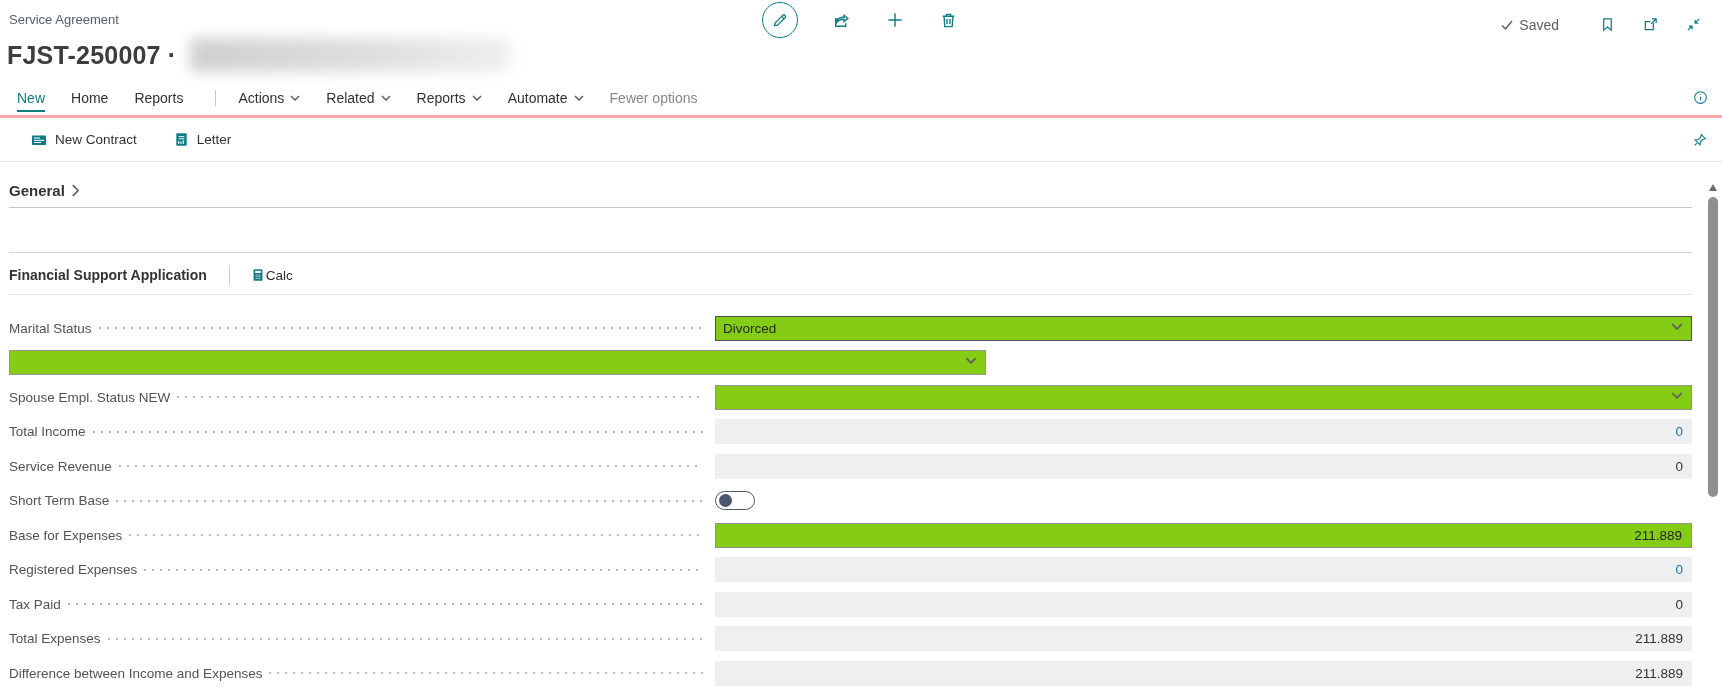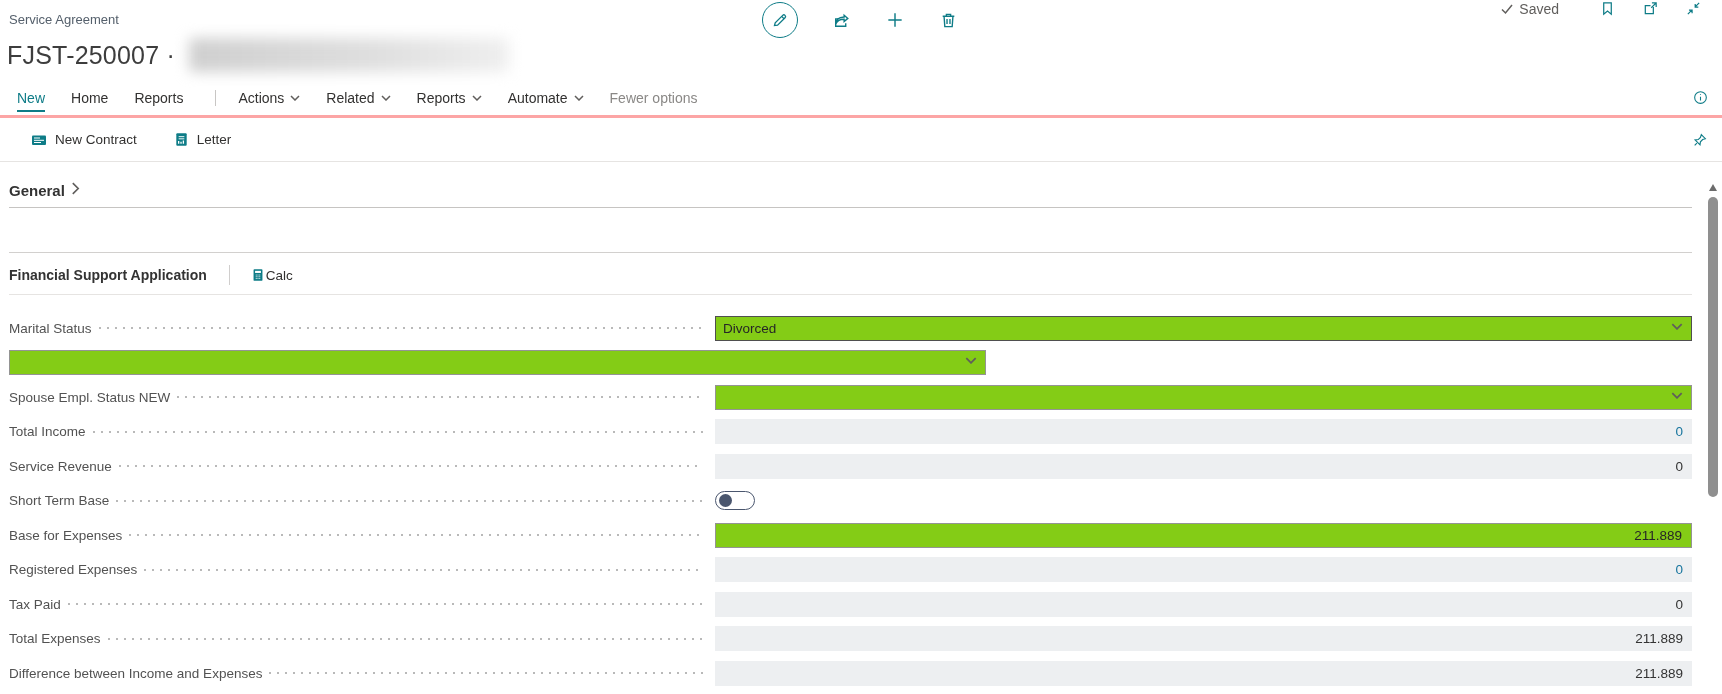--- a/index.html
+++ b/index.html
@@ -1,47 +1,47 @@
 <!DOCTYPE html>
 <html><head>
 <meta charset="utf-8">
 <style>
   * { margin:0; padding:0; box-sizing:border-box; }
   html,body { width:1722px; height:694px; background:#fff; overflow:hidden;
     font-family:"Liberation Sans", sans-serif; color:#333; }
   .topbar { position:relative; height:90px; }
   .caption { position:absolute; left:9px; top:12px; font-size:13px; color:#55606c; }
   .titlerow { position:absolute; left:7px; top:38px; display:flex; align-items:center; }
-  .title { font-size:25px; font-weight:400; color:#3d3d3d; letter-spacing:0.2px; }
+  .title { font-size:25px; font-weight:700; color:#3d3d3d; letter-spacing:0.2px; }
   .blurname { margin-left:14px; width:320px; height:34px; border-radius:4px;
     background:linear-gradient(90deg,#cfcfcf,#dedede 55%,#efefef); filter:blur(7px); }
   .topcenter { position:absolute; left:762px; top:2px; display:flex; align-items:center; gap:34px; }
   .iconbtn { display:flex; align-items:center; justify-content:center; cursor:pointer; }
   .editcircle { width:36px; height:36px; border:1px solid #0e7c87; border-radius:50%; }
-  .topright { position:absolute; right:20px; top:0; display:flex; align-items:center; gap:26px; }
+  .topright { position:absolute; right:20px; top:16px; display:flex; align-items:center; gap:26px; }
   .saved { display:flex; align-items:center; gap:5px; color:#605e5c; font-size:14px; margin-right:14px; }
   svg.teal { stroke:#0e7c87; fill:none; stroke-width:1.3; }
   svg.gray { stroke:#605e5c; fill:none; stroke-width:1.5; }
 
   .menubar { position:relative; height:28px; display:flex; align-items:flex-start; padding-left:17px;
     font-size:14px; color:#323130; border-bottom:3px solid #fca5a5; }
   .menu-item { margin-right:26px; display:flex; align-items:center; gap:6px; cursor:pointer; white-space:nowrap; }
   .menu-item.active { color:#0e7c87; position:relative; }
   .menu-item.active::after { content:""; position:absolute; left:0; right:0; bottom:-6px; height:2px; background:#0e7c87; }
   .menu-sep { width:1px; height:16px; background:#c8c6c4; margin:0 22px 0 6px; }
   .menu-dim { color:#8a8886; }
   .menubar .right-ico, .actionbar .right-ico { position:absolute; right:14px; }
 
   .actionbar { position:relative; height:44px; display:flex; align-items:center; padding-left:30px;
     font-size:13.5px; color:#323130; border-bottom:1px solid #e6e4e2; }
   .action-item { display:flex; align-items:center; gap:7px; margin-right:36px; cursor:pointer; }
 
   .main { padding:0 30px 0 9px; }
   .sec-general { margin-top:20px; padding-bottom:8px; border-bottom:1px solid #c6c4c2;
-    display:flex; align-items:flex-start; gap:6px; cursor:pointer; }
+    display:flex; align-items:center; gap:6px; cursor:pointer; }
   .sec-general .t { font-size:15px; font-weight:bold; color:#333; }
   .div-mid { margin-top:44px; border-top:1px solid #d2d0ce; }
   .fin-head { margin-top:12px; padding-bottom:9px; border-bottom:1px solid #e6e4e2;
     display:flex; align-items:center; }
   .fin-title { font-size:14px; font-weight:bold; color:#333; }
   .fin-sep { width:1px; height:20px; background:#d0cecd; margin:0 20px 0 22px; }
   .calc { display:flex; align-items:center; font-size:13.5px; color:#323130; cursor:pointer; }
 
   .rows { margin-top:16px; }
   .frow { height:34.5px; display:flex; align-items:center; }

